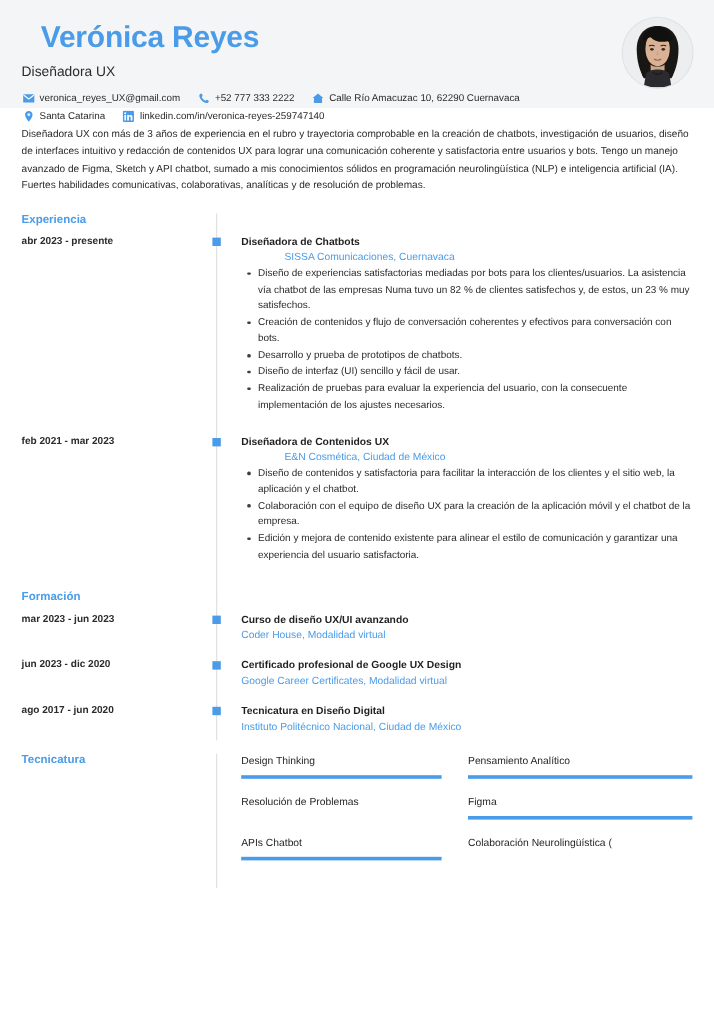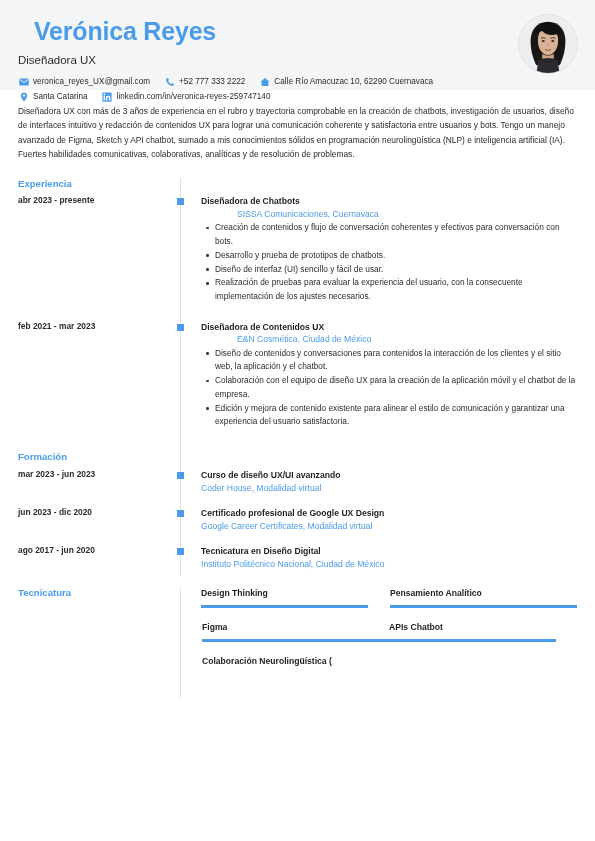--- a/index.html
+++ b/index.html
@@ -194,21 +194,21 @@
   .skill {
     width: 50%;
     box-sizing: border-box;
     height: 34px;
     position: relative;
   }
   .skill.left { padding-right: 21px; }
   .skill.right { padding-left: 1px; padding-right: 0; }
   .skill-label {
     font-size: 8.6px;
-    font-weight: bold;
+    font-weight: normal;
     color: #1f1f1f;
     line-height: 1.4;
     white-space: nowrap;
     overflow: visible;
   }
   .skill-bar {
     height: 3.6px;
     background: #4a9ce8;
     margin-top: 6px;
   }
@@ -313,38 +313,39 @@
 
   <div class="gap-s" style="height:6px;"></div>
 
   <div class="entry">
     <div class="entry-date">abr 2023 - presente</div>
     <div class="entry-body">
       <span class="marker"></span>
       <div class="entry-role">Diseñadora de Chatbots</div>
       <div class="entry-org">SISSA Comunicaciones, Cuernavaca</div>
       <ul class="bullets">
+        <li>Diseño de experiencias satisfactorias mediadas por bots para los clientes/usuarios. La asistencia vía chatbot de las empresas Numa tuvo un 82 % de clientes satisfechos y, de estos, un 23 % muy satisfechos.</li>
         <li>Creación de contenidos y flujo de conversación coherentes y efectivos para conversación con bots.</li>
         <li>Desarrollo y prueba de prototipos de chatbots.</li>
         <li>Diseño de interfaz (UI) sencillo y fácil de usar.</li>
         <li>Realización de pruebas para evaluar la experiencia del usuario, con la consecuente implementación de los ajustes necesarios.</li>
       </ul>
     </div>
   </div>
 
   <div class="gap-m" style="height:17px;"></div>
 
   <div class="entry">
     <div class="entry-date">feb 2021 - mar 2023</div>
     <div class="entry-body">
       <span class="marker"></span>
       <div class="entry-role">Diseñadora de Contenidos UX</div>
       <div class="entry-org">E&amp;N Cosmética, Ciudad de México</div>
       <ul class="bullets">
-        <li>Diseño de contenidos y conversaciones para contenidos la interacción de los clientes y el sitio web, la aplicación y el chatbot.</li>
+        <li>Diseño de contenidos y satisfactoria para facilitar la interacción de los clientes y el sitio web, la aplicación y el chatbot.</li>
         <li>Colaboración con el equipo de diseño UX para la creación de la aplicación móvil y el chatbot de la empresa.</li>
         <li>Edición y mejora de contenido existente para alinear el estilo de comunicación y garantizar una experiencia del usuario satisfactoria.</li>
       </ul>
     </div>
   </div>
 </div>
 
 <div class="section" style="margin-top:22px;">
   <div class="vrule" style="top:0; height:125px;"></div>
 
@@ -398,20 +399,24 @@
         <div class="skill left">
           <div class="skill-label">Design Thinking</div>
           <div class="skill-bar"></div>
         </div>
 
         <div class="skill right">
           <div class="skill-label">Pensamiento Analítico</div>
           <div class="skill-bar"></div>
         </div>
 
+        <div class="skill left">
+          <div class="skill-label">Resolución de Problemas</div>
+          <div class="skill-bar hidden"></div>
+        </div>
 
         <div class="skill right">
           <div class="skill-label">Figma</div>
           <div class="skill-bar"></div>
         </div>
 
         <div class="skill left">
           <div class="skill-label">APIs Chatbot</div>
           <div class="skill-bar"></div>
         </div>

